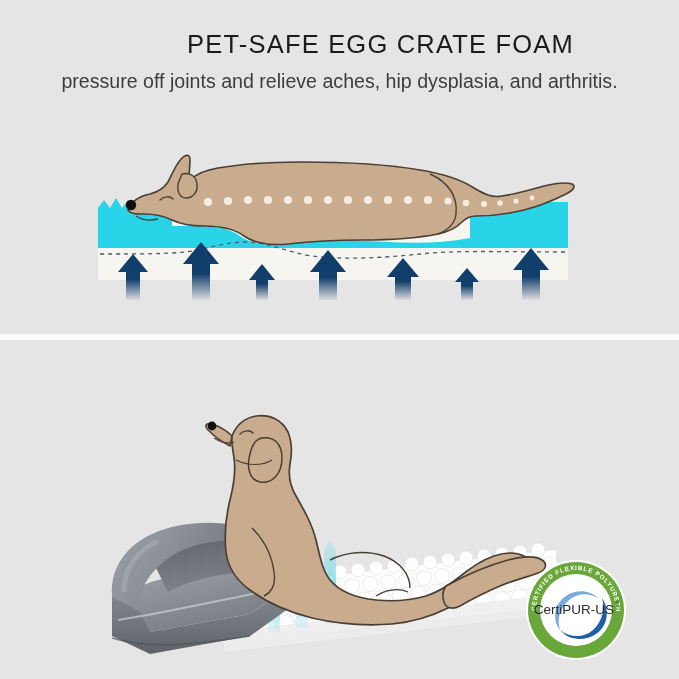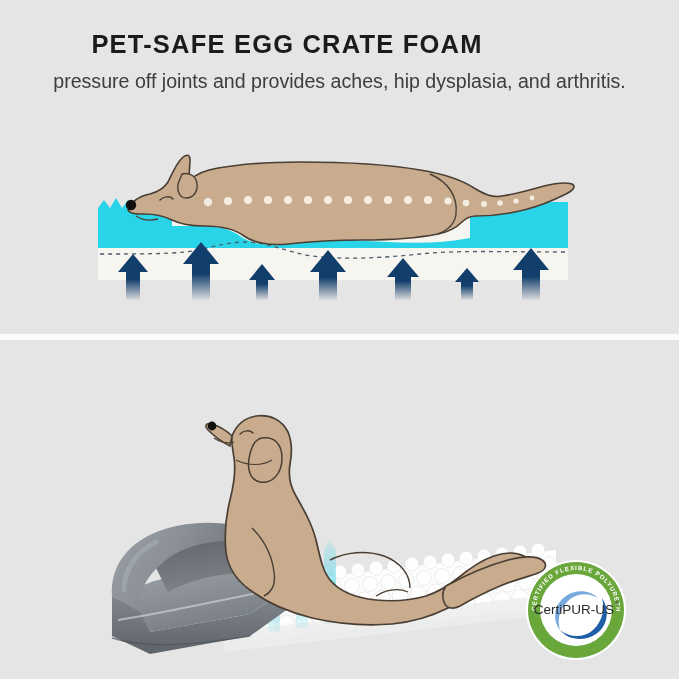--- a/index.html
+++ b/index.html
@@ -12,23 +12,23 @@
   }
   .stage { position:absolute; inset:0; width:679px; height:679px; }
 
   
   .panel-top { position:absolute; left:0; top:0; width:679px; height:338px; background:#e6e5e5; }
   .panel-bottom { position:absolute; left:0; top:340px; width:679px; height:339px; background:#e6e5e5; }
   .divider { position:absolute; left:0; top:334px; width:679px; height:6px; background:#fbfbfb; }
 
   .headline {
     position:absolute; left:0; top:30px; width:574px;
-    text-align:center;
+    text-align:right;
     font-size:25.5px; letter-spacing:1.2px;
-    color:#1b1b1b; font-weight:700;
+    color:#1b1b1b; font-weight:400;
     white-space:nowrap;
   }
   .subcopy {
     position:absolute; left:18px; top:68px; width:643px;
     text-align:center;
     font-size:19.6px; line-height:26px;
     color:#3d3d3d; font-weight:300;
   }
   .subcopy .l2 { display:block; }
 
@@ -41,21 +41,21 @@
 </head>
 <body>
 
 <div class="stage">
 
   <div class="panel-top">
 
     <div class="headline">PET-SAFE EGG CRATE FOAM</div>
 
     <div class="subcopy">
-      <span class="l2">pressure off joints and provides aches, hip dysplasia, and arthritis.</span>
+      <span class="l2">pressure off joints and relieve aches, hip dysplasia, and arthritis.</span>
     </div>
 
     <svg class="art art1" width="679" height="195" viewBox="0 0 679 195">
       <defs>
         <linearGradient id="arrowFade" x1="0" y1="0" x2="0" y2="1">
           <stop offset="0%" stop-color="#123e6b" stop-opacity="1"></stop>
           <stop offset="55%" stop-color="#123e6b" stop-opacity="1"></stop>
           <stop offset="100%" stop-color="#123e6b" stop-opacity="0.05"></stop>
         </linearGradient>
         <clipPath id="foamClip">

